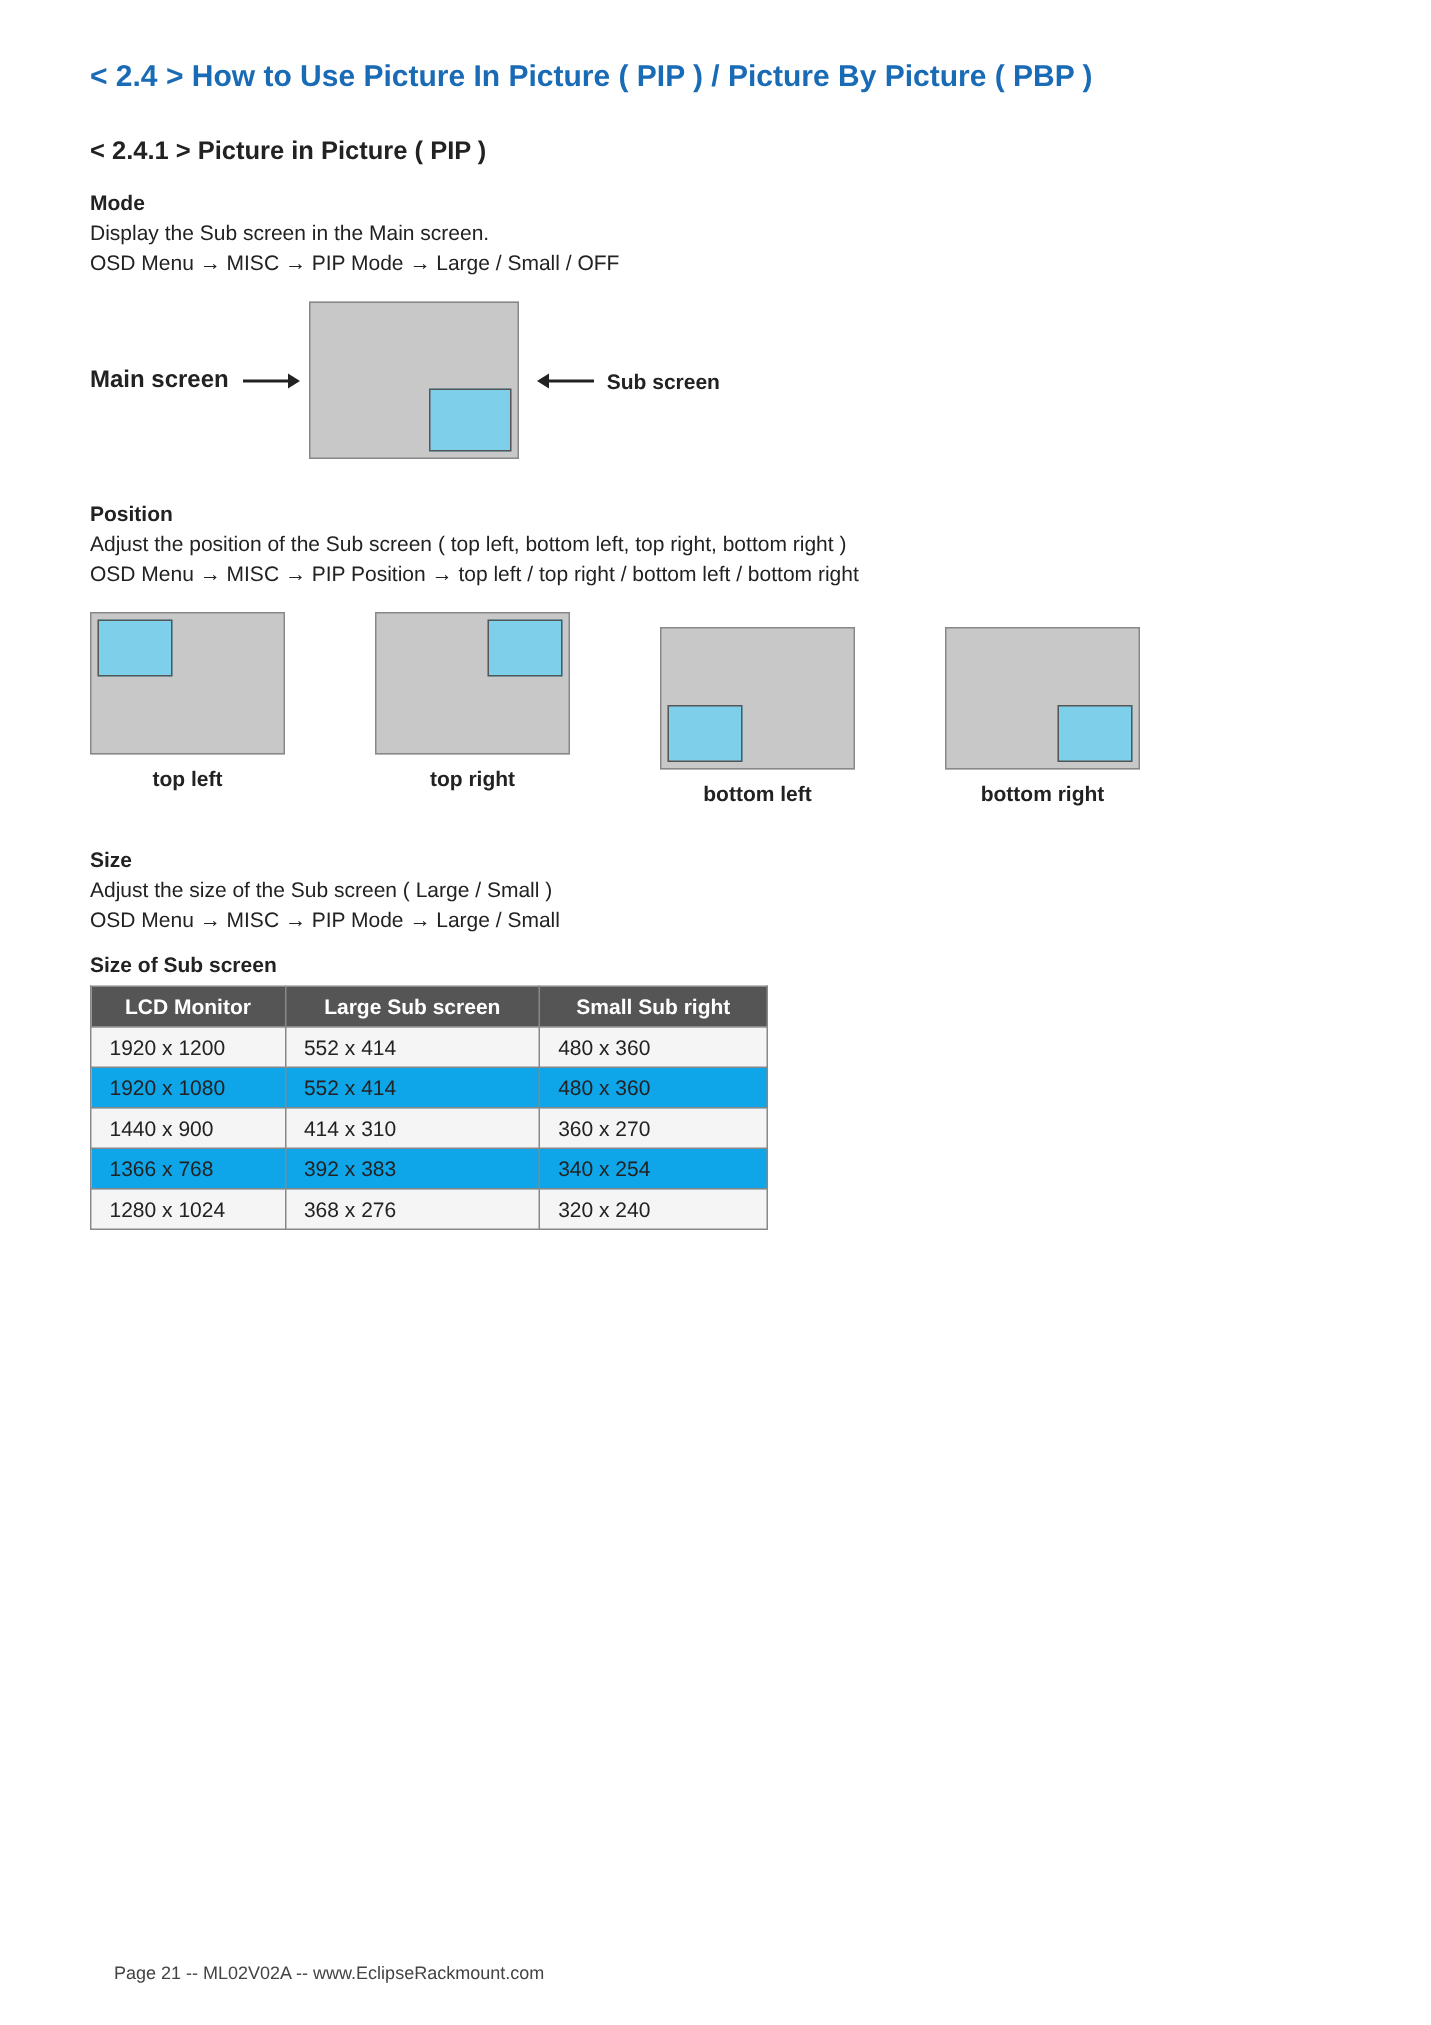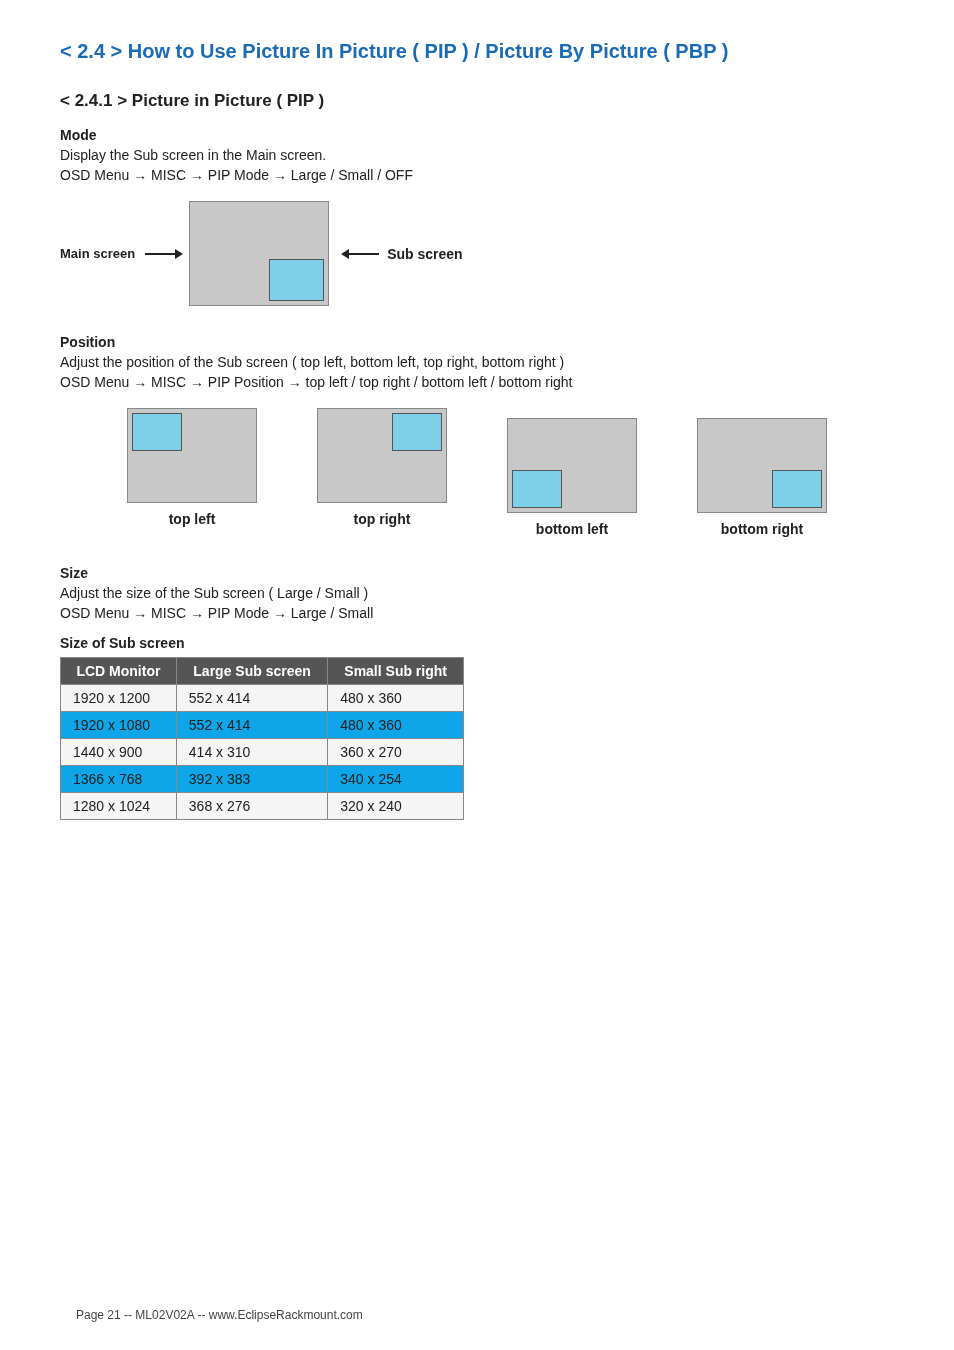--- a/index.html
+++ b/index.html
@@ -35,21 +35,21 @@
     }
     
     .pip-diagram-area {
       display: flex;
       align-items: center;
       margin: 18px 0 28px 0;
       gap: 0;
     }
     .pip-label-main {
       font-weight: bold;
-      font-size: 13px;
+      font-size: 16px;
       margin-right: 10px;
       white-space: nowrap;
       text-align: right;
     }
     .pip-arrow-line {
       display: flex;
       align-items: center;
       margin-right: 6px;
     }
     .pip-arrow-line-hr {
@@ -148,21 +148,21 @@
     .size-section {
       margin-top: 20px;
     }
     .size-table-label {
       font-weight: bold;
       font-size: 14px;
       margin-bottom: 6px;
     }
     table.size-table {
       border-collapse: collapse;
-      width: 404px;
+      width: 452px;
       font-size: 14px;
     }
     table.size-table th, table.size-table td {
       border: 1.5px solid #888;
       padding: 5px 12px;
     }
     table.size-table thead tr {
       background: #555;
       color: #fff;
     }
@@ -206,21 +206,21 @@
     <span class="sub-screen-arrow-head-left"></span>
     <span class="sub-screen-arrow-line"></span>
     <span class="sub-screen-label">Sub screen</span>
   </div>
 </div>
 
 <div class="subsection-label" style="margin-top:6px;">Position</div>
 <div class="body-text">Adjust the position of the Sub screen  ( top left, bottom left, top right, bottom right )</div>
 <div class="body-text">OSD Menu → MISC → PIP Position → top left / top right / bottom left /  bottom right</div>
 
-<div class="position-diagrams" style="margin-top:18px;justify-content:center;">
+<div class="position-diagrams" style="margin-top:18px;">
 
   <div class="pos-diagram">
     <div class="pos-box">
       <div class="pos-sub top-left"></div>
     </div>
     <div class="pos-label">top left</div>
   </div>
 
   <div class="pos-diagram">
     <div class="pos-box">

